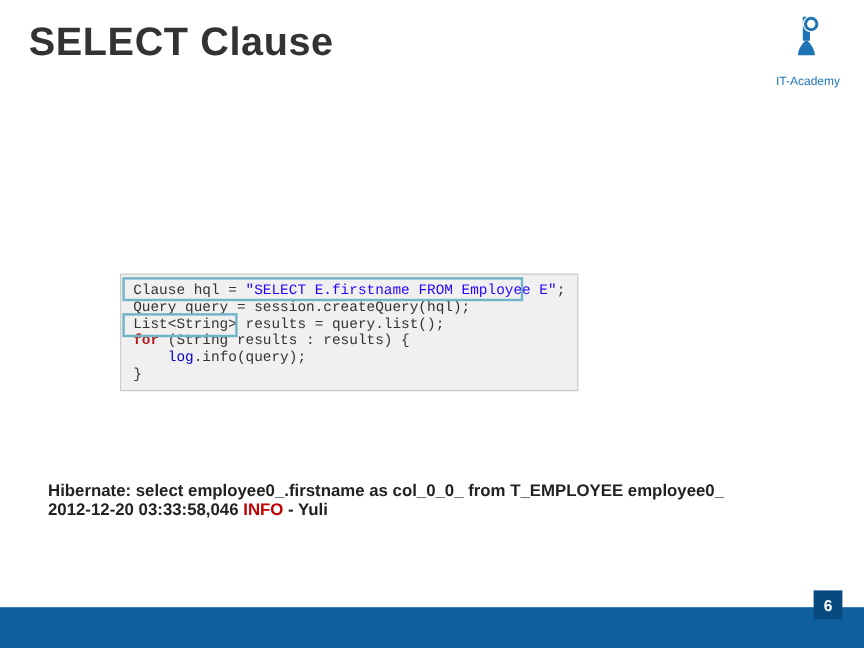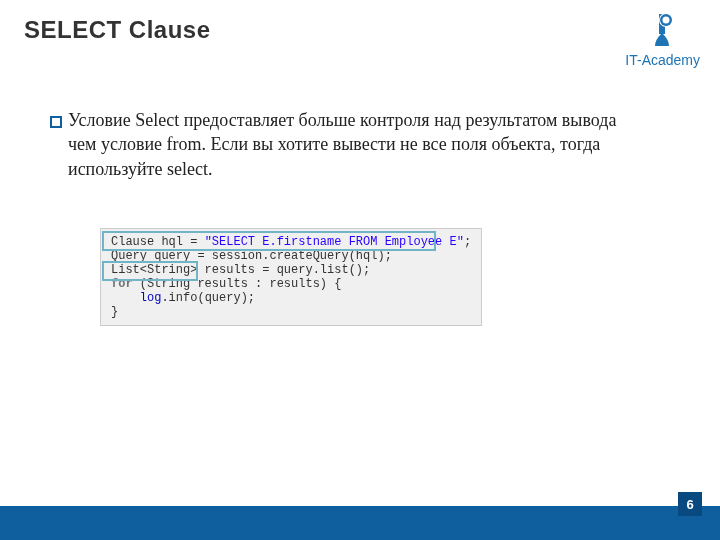--- a/index.html
+++ b/index.html
@@ -1,27 +1,27 @@
 <!DOCTYPE html>
 <html><head>
 <meta charset="utf-8">
 <style>
   html,body{margin:0;padding:0}
   body{width:720px;height:540px;background:#fff;font-family:"Segoe UI",Arial,sans-serif;position:relative;color:#222}
   .slide{position:relative;width:720px;height:540px;overflow:hidden}
-  .title{position:absolute;left:24px;top:16px;font-family:"Arial Narrow","Segoe UI",sans-serif;font-stretch:condensed;font-weight:700;font-size:24px;color:#333;letter-spacing:.5px}
+  .title{position:absolute;left:24px;top:16px;font-family:"Arial Narrow","Segoe UI",sans-serif;font-stretch:condensed;font-weight:700;font-size:33px;color:#333;letter-spacing:.5px}
   .logo{position:absolute;right:20px;top:10px;text-align:center;color:#1f74b5}
   .logo .mark{width:24px;height:40px;margin:0 auto;position:relative}
   .logo .mark svg{display:block}
-  .logo .txt{font-size:14px;color:#1f74b5;margin-top:2px;font-family:Arial,sans-serif}
+  .logo .txt{font-size:10px;color:#1f74b5;margin-top:13px;font-family:Arial,sans-serif}
   .bullet-row{position:absolute;left:50px;top:108px;width:580px;display:flex;align-items:flex-start}
   .bullet-ico{flex:0 0 18px;margin-top:6px}
   .bullet-txt{font-family:"Georgia","Times New Roman",serif;font-size:18px;line-height:1.35;color:#222}
   .code-box{position:absolute;left:100px;top:228px;background:#f0f0f0;border:1px solid #ccc;padding:6px 10px;font-family:Consolas,"Courier New",monospace;font-size:12px;color:#333;white-space:pre}
-  .code-box .kw{font-weight:bold;color:#737373}
+  .code-box .kw{font-weight:bold;color:#b91c1c}
   .code-box .str{color:#2a00ff}
   .code-box .id{color:#0000c0}
   .hl1{position:absolute;border:2px solid #6fb4c7;pointer-events:none}
   .log{position:absolute;left:40px;top:400px;font-family:"Segoe UI",Arial,sans-serif;font-size:14px;font-weight:600;color:#222}
   .log .inf{color:#c00000}
   .footer{position:absolute;left:0;bottom:0;width:720px;height:34px;background:#0f5f9e}
   .pagenum{position:absolute;right:18px;bottom:24px;width:24px;height:24px;background:#084a80;color:#fff;font-size:13px;font-weight:600;display:flex;align-items:center;justify-content:center;font-family:"Segoe UI",Arial,sans-serif}
 </style>
 </head>
 <body>
@@ -36,36 +36,34 @@
         <path d="M8 4 L8 24 L14 24 L14 4 Z" fill="#1f74b5"></path>
         <circle cx="15" cy="10" r="7" fill="#fff"></circle>
         <circle cx="15" cy="10" r="6" fill="#1f74b5"></circle>
         <circle cx="15" cy="10" r="3.5" fill="#fff"></circle>
         <path d="M10 24 Q4 30 4 36 L18 36 Q18 30 12 24 Z" fill="#1f74b5"></path>
       </svg>
     </div>
     <div class="txt">IT-Academy</div>
   </div>
 
-  <div class="bullet-row">
-    <div class="bullet-ico">
-      <svg width="12" height="12" viewBox="0 0 12 12">
-          <rect x="1" y="1" width="10" height="10" fill="none" stroke="#0f5f9e" stroke-width="2"></rect>
-        </svg>
-    </div>
-    <div class="bullet-txt">Условие Select предоставляет больше контроля над результатом вывода чем условие from. Если вы хотите вывести не все поля объекта, тогда используйте select.</div>
-  </div>
 
   <div class="code-box"><span>Clause hql = </span><span class="str">"SELECT E.firstname FROM Employee E"</span><span>;</span>
 <span>Query query = session.createQuery(hql);</span>
 <span>List&lt;String&gt; results = query.list();</span>
 <span class="kw">for</span><span> (String results : results) {</span>
 <span>    </span><span class="id">log</span><span>.info(query);</span>
 <span>}</span></div>
 
   <div class="hl1" style="left:102px;top:231px;width:330px;height:16px"></div>
   <div class="hl1" style="left:102px;top:261px;width:92px;height:16px"></div>
 
+  <div class="log">
+    <div>Hibernate: select employee0_.firstname as col_0_0_ from T_EMPLOYEE employee0_</div>
+    <div>
+      <span>2012-12-20 03:33:58,046 </span><span class="inf">INFO </span><span> -  Yuli</span>
+    </div>
+  </div>
 
   <div class="footer"></div>
   <div class="pagenum">6</div>
 
 </div>
 
 </body></html>

